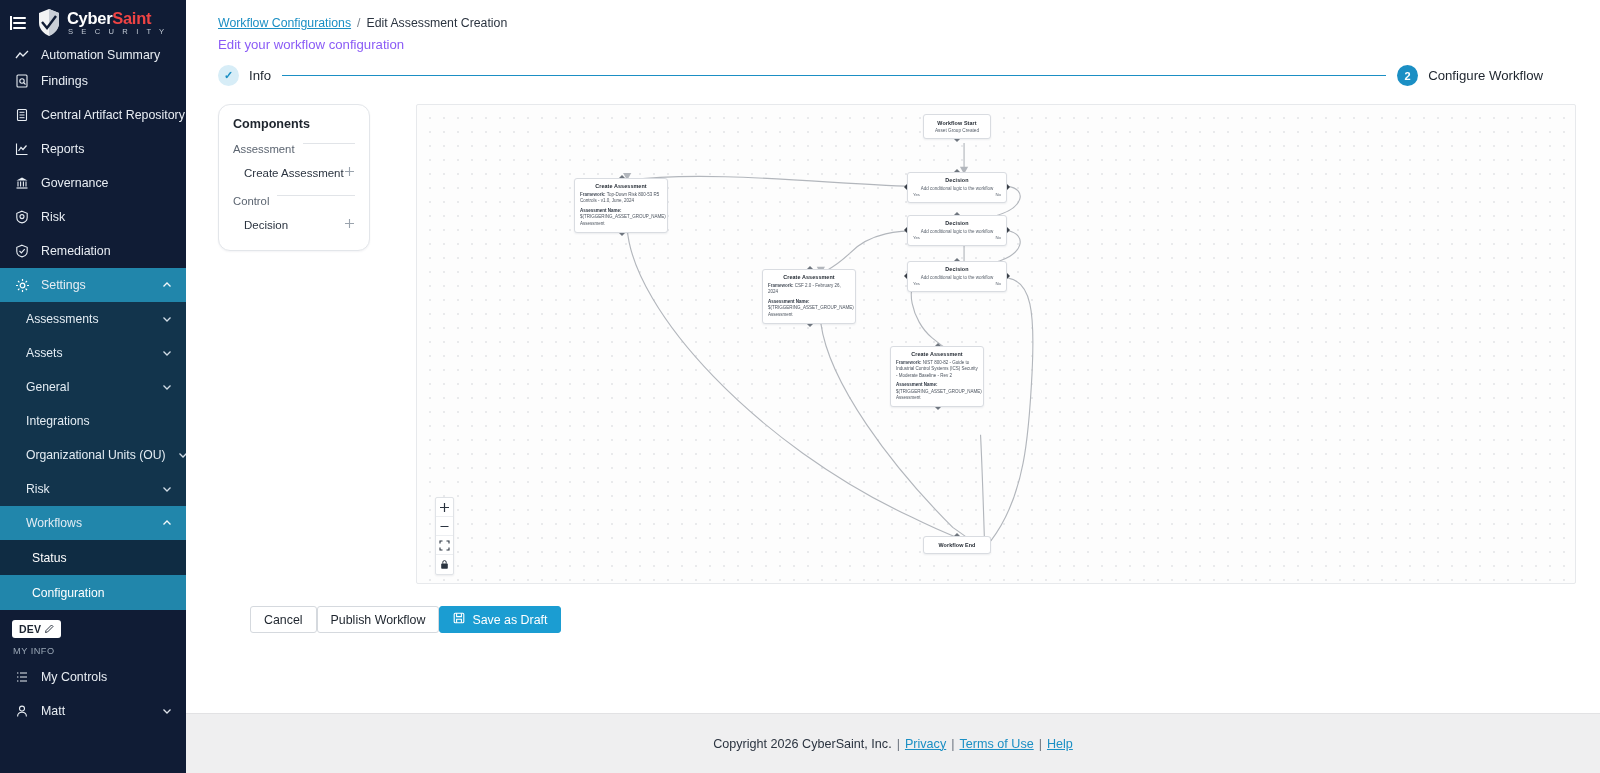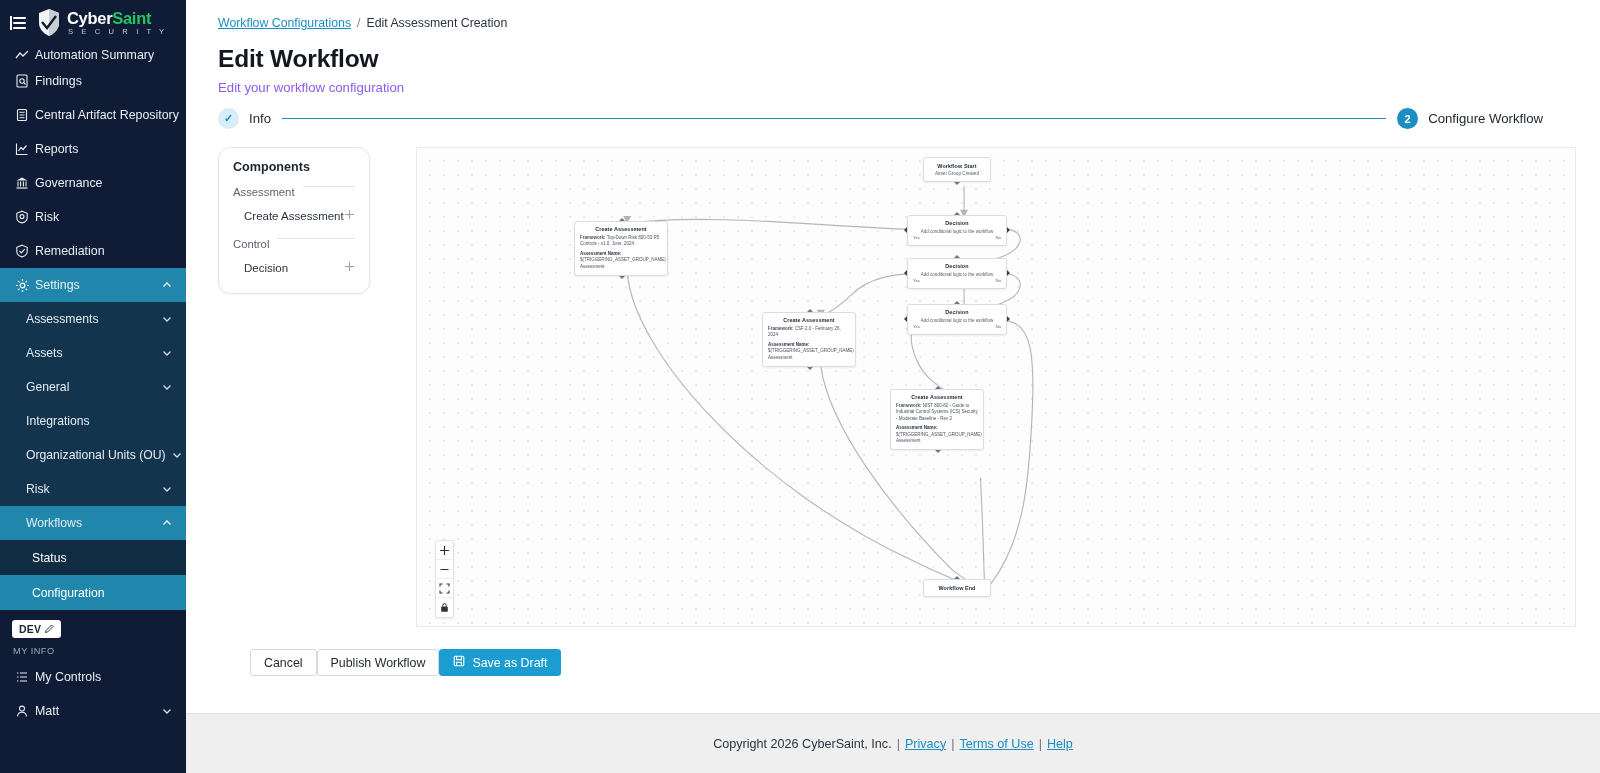--- a/index.html
+++ b/index.html
@@ -30,26 +30,26 @@
   .hamburger i:nth-child(1) { top: 1px; }
   .hamburger i:nth-child(2) { top: 6px; }
   .hamburger i:nth-child(3) { top: 11px; }
   .hamburger::before {
     content: ""; position: absolute; left: 0; top: 0; bottom: 0; width: 1.6px; background: #fff;
   }
   .brand { display: flex; align-items: center; gap: 5px; }
   .brand-mark { width: 26px; height: 30px; flex: 0 0 26px; position: relative; }
   .brand-text { line-height: 1; }
   .brand-name { font-size: 16.5px; font-weight: 700; letter-spacing: -0.3px; color: #fff; }
-  .brand-name .alt { color: #22c55e; }
+  .brand-name .alt { color: #ef4444; }
   .brand-sub { font-size: 7.6px; letter-spacing: 3.1px; color: #c3cbd6; margin-top: 2px; padding-left: 1px; }
 
   .nav { padding-top: 0; }
   .nav-item {
-    display: flex; align-items: center; gap: 5px;
+    display: flex; align-items: center; gap: 11px;
     height: 34px; padding: 0 13px 0 14px;
     font-size: 12.4px; color: #e8edf3; cursor: pointer; position: relative;
     white-space: nowrap;
   }
   .nav-item .ico { width: 16px; height: 16px; flex: 0 0 16px; display: flex; align-items: center; justify-content: center; }
   .nav-item .ico svg { display: block; }
   .nav-item.clipped { height: 18px; overflow: hidden; color: #e8edf3; }
   .nav-item.active-parent { background: #2186ab; }
   .nav-item.sub { padding-left: 26px; font-size: 12.2px; background: #12344c; color: #e3ecf3; height: 34px; }
   .nav-item.sub.selected { background: #2186ab; }
@@ -395,21 +395,20 @@
 
   <section class="main">
     <div class="content">
 
       <div class="breadcrumb">
         <a>Workflow Configurations</a>
         <span class="sep">/</span>
         <span>Edit Assessment Creation</span>
       </div>
 
-      <h1 class="page-title">Edit Workflow</h1>
       <div class="page-sub">Edit your workflow configuration</div>
 
       <div class="stepper">
         <div class="step">
           <div class="step-circle done">✓</div>
           <div class="step-label">Info</div>
         </div>
         <div class="step-line"></div>
         <div class="step">
           <div class="step-circle curr">2</div>

